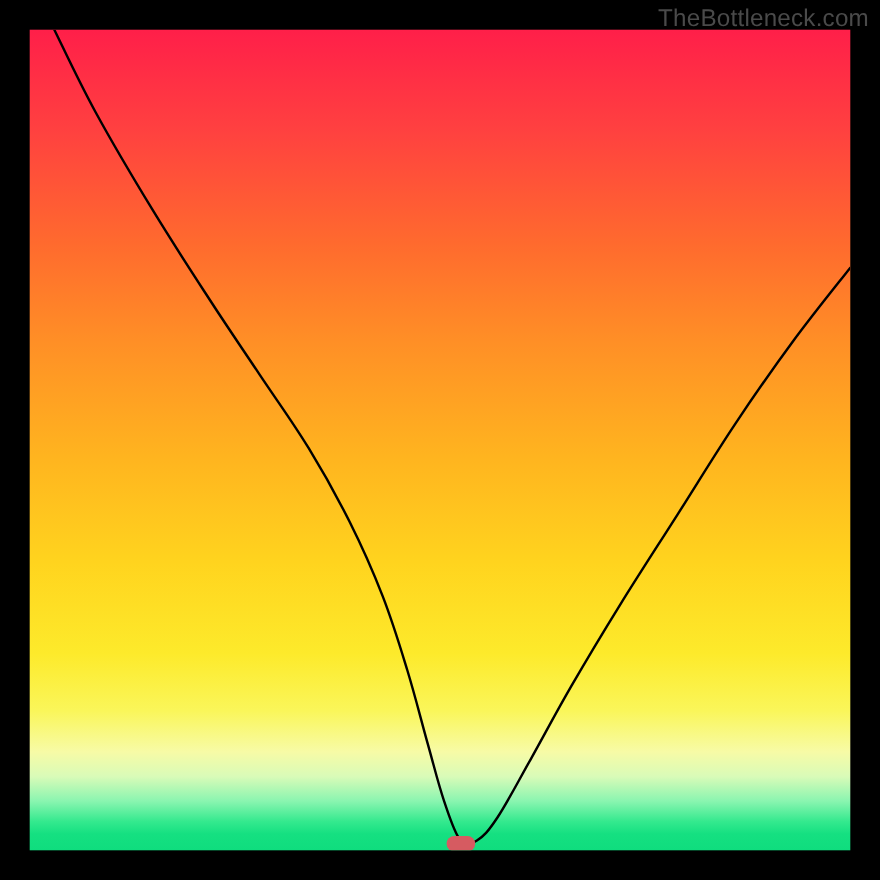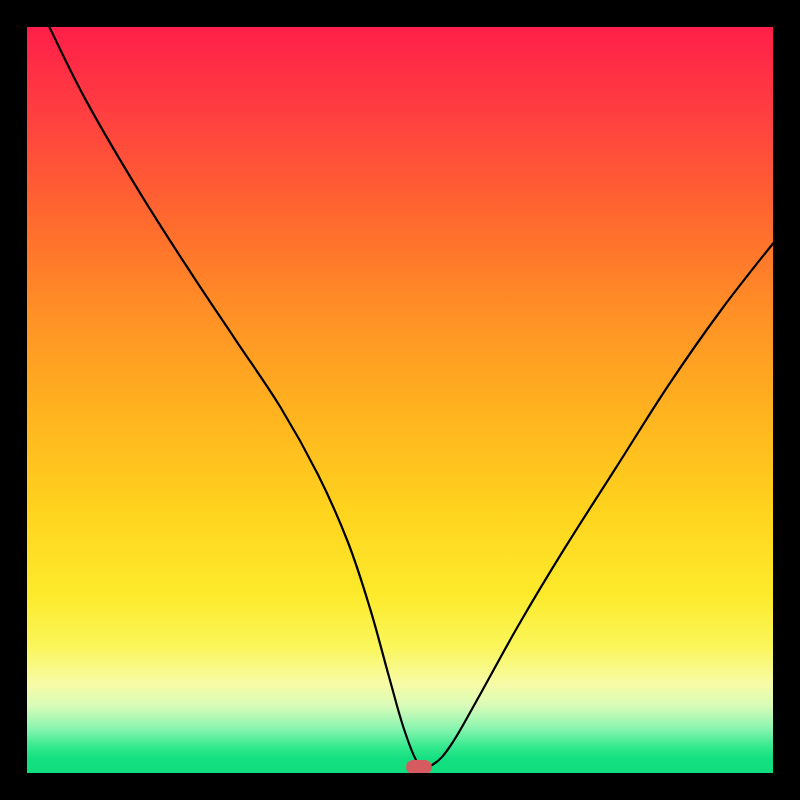--- a/index.html
+++ b/index.html
@@ -65,20 +65,21 @@
     border-radius: 7px;
     background: #d65b61;
     transform: translate(-50%, -50%);
   }
 </style>
 </head>
 <body>
 
 <div class="frame">
 
+  <div class="watermark">TheBottleneck.com</div>
 
   <div class="plot-area">
 
     <svg class="curve" viewBox="0 0 746 746" preserveAspectRatio="none">
       <path id="curve-path" d="M 22.38 0.00 C 29.09 13.43, 43.57 45.06, 59.68 74.60 C 75.79 104.14, 93.10 133.24, 111.90 164.12 C 130.70 195.00, 146.66 219.32, 164.12 246.18 C 181.58 273.04, 192.77 289.15, 208.88 313.32 C 224.99 337.49, 238.87 356.29, 253.64 380.46 C 268.41 404.63, 278.85 423.43, 290.94 447.60 C 303.03 471.77, 311.38 490.57, 320.78 514.74 C 330.18 538.91, 335.77 557.71, 343.16 581.88 C 350.55 606.05, 355.77 627.54, 361.81 649.02 C 367.85 670.50, 371.36 685.39, 376.73 701.24 C 382.10 717.09, 386.28 730.60, 391.65 737.05 C 397.02 743.49, 400.53 740.81, 406.57 737.05 C 412.61 733.29, 416.49 729.32, 425.22 716.16 C 433.95 703.00, 442.97 685.42, 455.06 663.94 C 467.15 642.46, 477.59 622.31, 492.36 596.80 C 507.13 571.29, 519.66 550.40, 537.12 522.20 C 554.58 494.00, 570.54 469.68, 589.34 440.14 C 608.14 410.60, 622.76 386.28, 641.56 358.08 C 660.36 329.88, 674.98 308.99, 693.78 283.48 C 712.58 257.97, 736.60 228.43, 746.00 216.34" fill="none" stroke="#000000" stroke-width="2.2" stroke-linejoin="round" stroke-linecap="round"></path>
     </svg>
 
     <div class="marker" style="left: 391.65px; top: 740.032px; background: rgb(214, 91, 97);"></div>
 
   </div>

